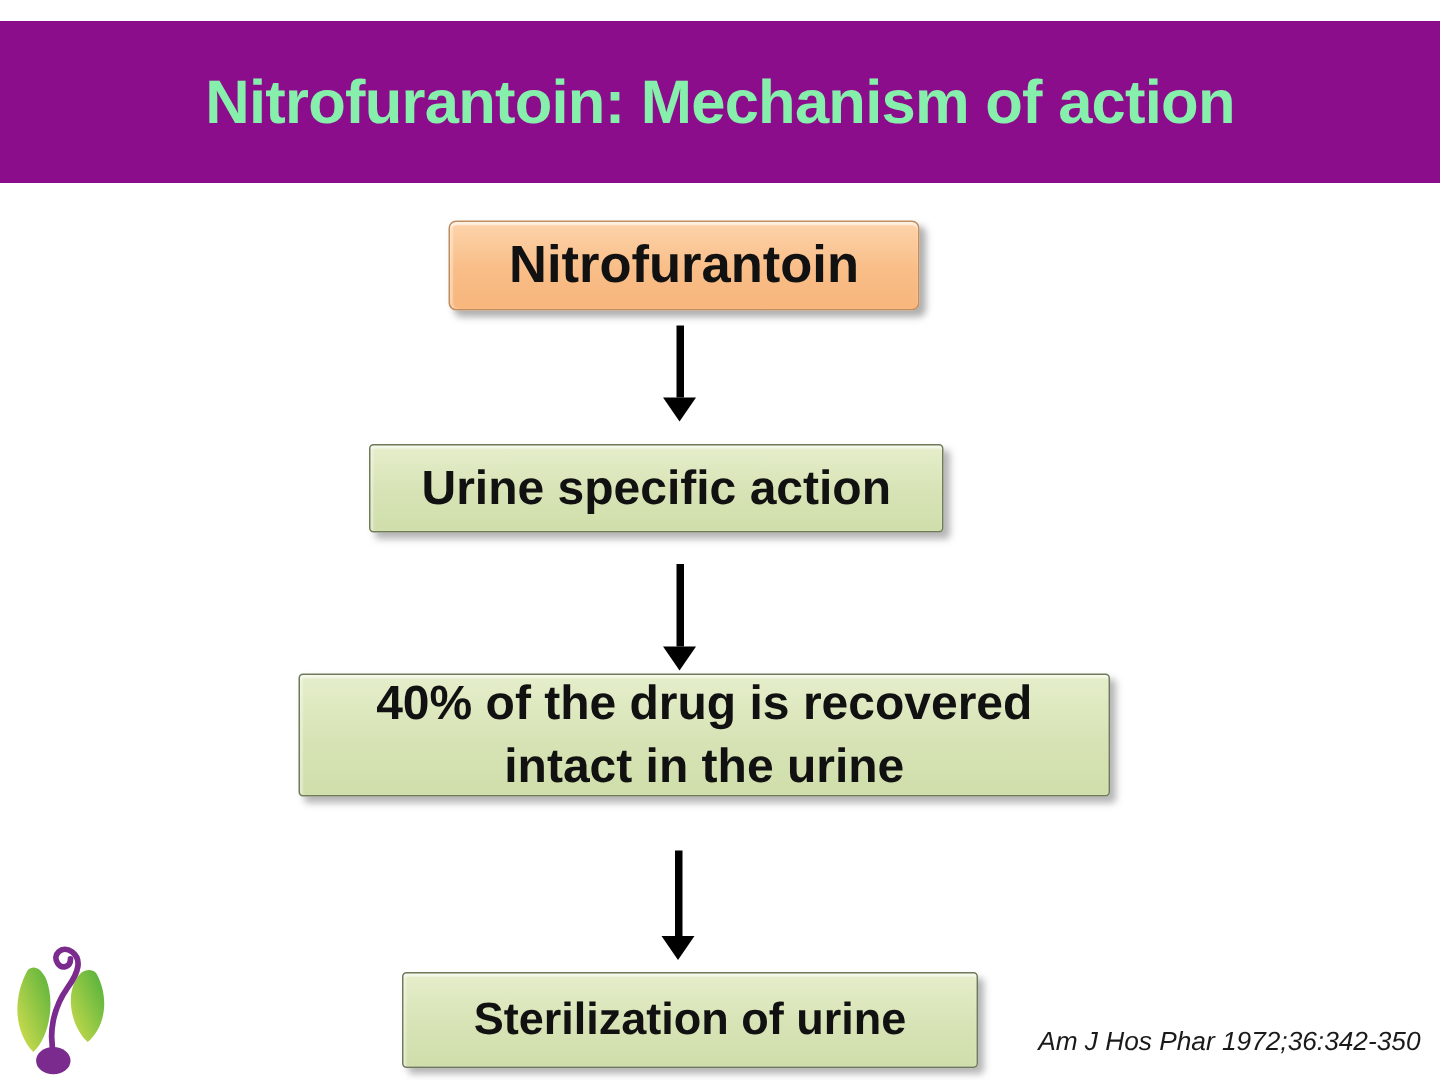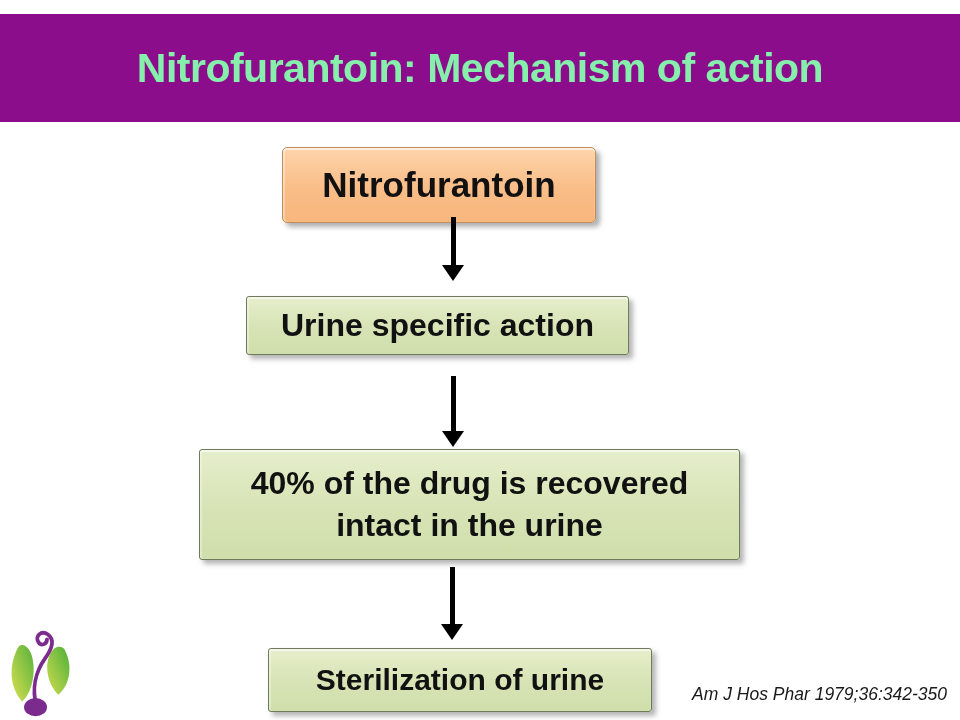--- a/index.html
+++ b/index.html
@@ -51,23 +51,23 @@
                 inset 2px 0 1px rgba(255,255,255,0.35);
   }
   .node.green {
     background: linear-gradient(180deg, #e5eecb 0%, #d7e3b5 55%, #d0deab 100%);
     border: 1px solid #6f7a58;
     border-radius: 3px;
     box-shadow: 4px 4px 5px rgba(110,110,110,0.5),
                 inset 0 2px 1px rgba(255,255,255,0.6),
                 inset 2px 0 1px rgba(255,255,255,0.35);
   }
-  #node-1 { left: 282px; top: 147px; width: 314px; height: 76px; font-size: 35px; }
+  #node-1 { left: 299px; top: 147px; width: 314px; height: 60px; font-size: 35px; }
   #node-2 { left: 246px; top: 296px; width: 383px; height: 59px; font-size: 32px; }
-  #node-3 { left: 199px; top: 449px; width: 541px; height: 111px; font-size: 32px; line-height: 1.3; padding: 0 8px; }
+  #node-3 { left: 199px; top: 449px; width: 541px; height: 82px; font-size: 32px; line-height: 1.3; padding: 0 8px; }
   #node-4 { left: 268px; top: 648px; width: 384px; height: 64px; font-size: 30px; }
 
   
   .arrow {
     position: absolute;
     width: 22px;
     display: flex;
     flex-direction: column;
     align-items: center;
   }
@@ -130,21 +130,21 @@
 
   <div class="arrow" id="arrow-3">
     <div class="shaft"></div>
     <div class="head"></div>
   </div>
 
   <div class="node green" id="node-4">
     <span>Sterilization of urine</span>
   </div>
 
-  <div class="citation">Am J Hos Phar 1979;36:342-350</div>
+  <div class="citation">Am J Hos Phar 1972;36:342-350</div>
 
   <svg class="logo" viewBox="0 0 90 106" aria-hidden="true">
     <defs>
       <linearGradient id="leafL" x1="0" y1="1" x2="1" y2="0">
         <stop offset="0" stop-color="#d9e04f"></stop>
         <stop offset="1" stop-color="#56b13c"></stop>
       </linearGradient>
       <linearGradient id="leafR" x1="1" y1="0" x2="0" y2="1">
         <stop offset="0" stop-color="#4daf3a"></stop>
         <stop offset="1" stop-color="#cfdd4e"></stop>

